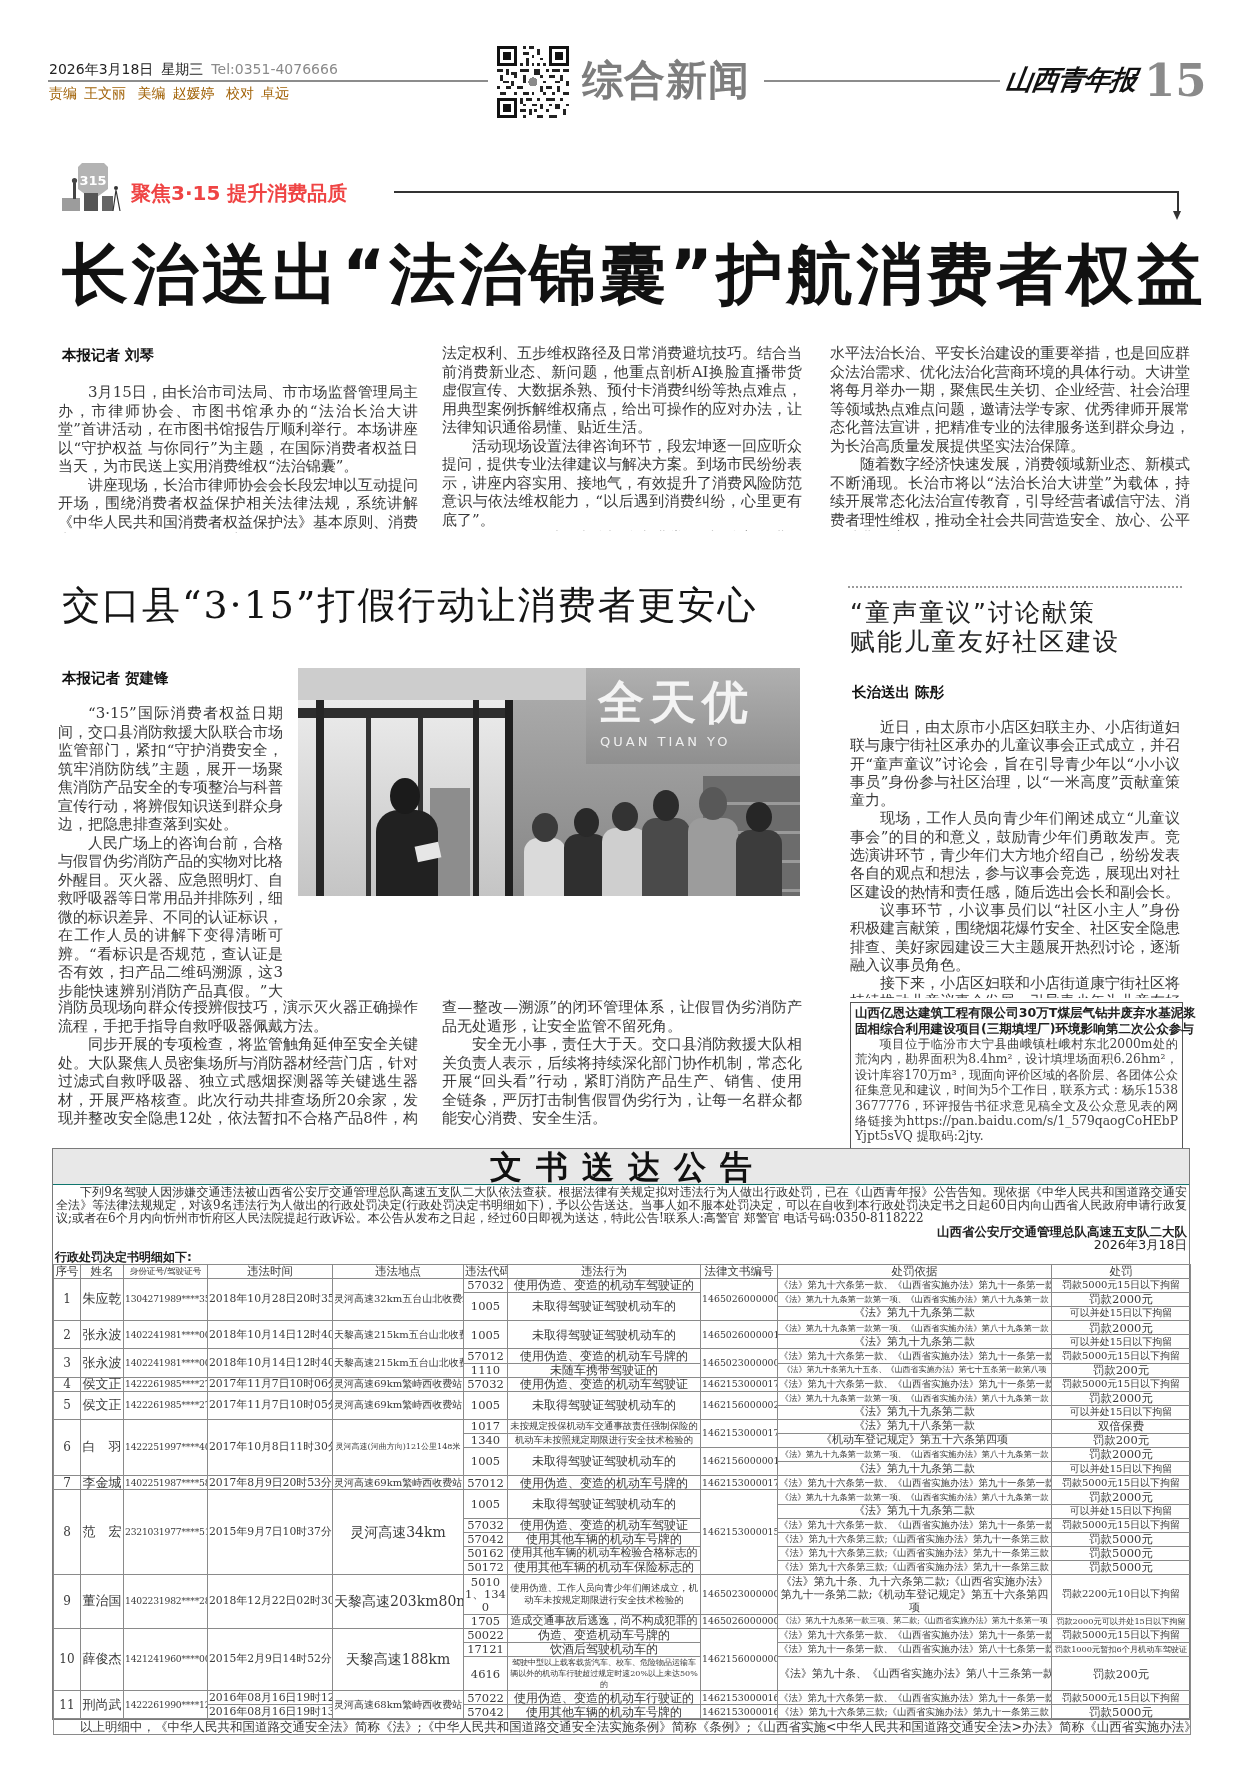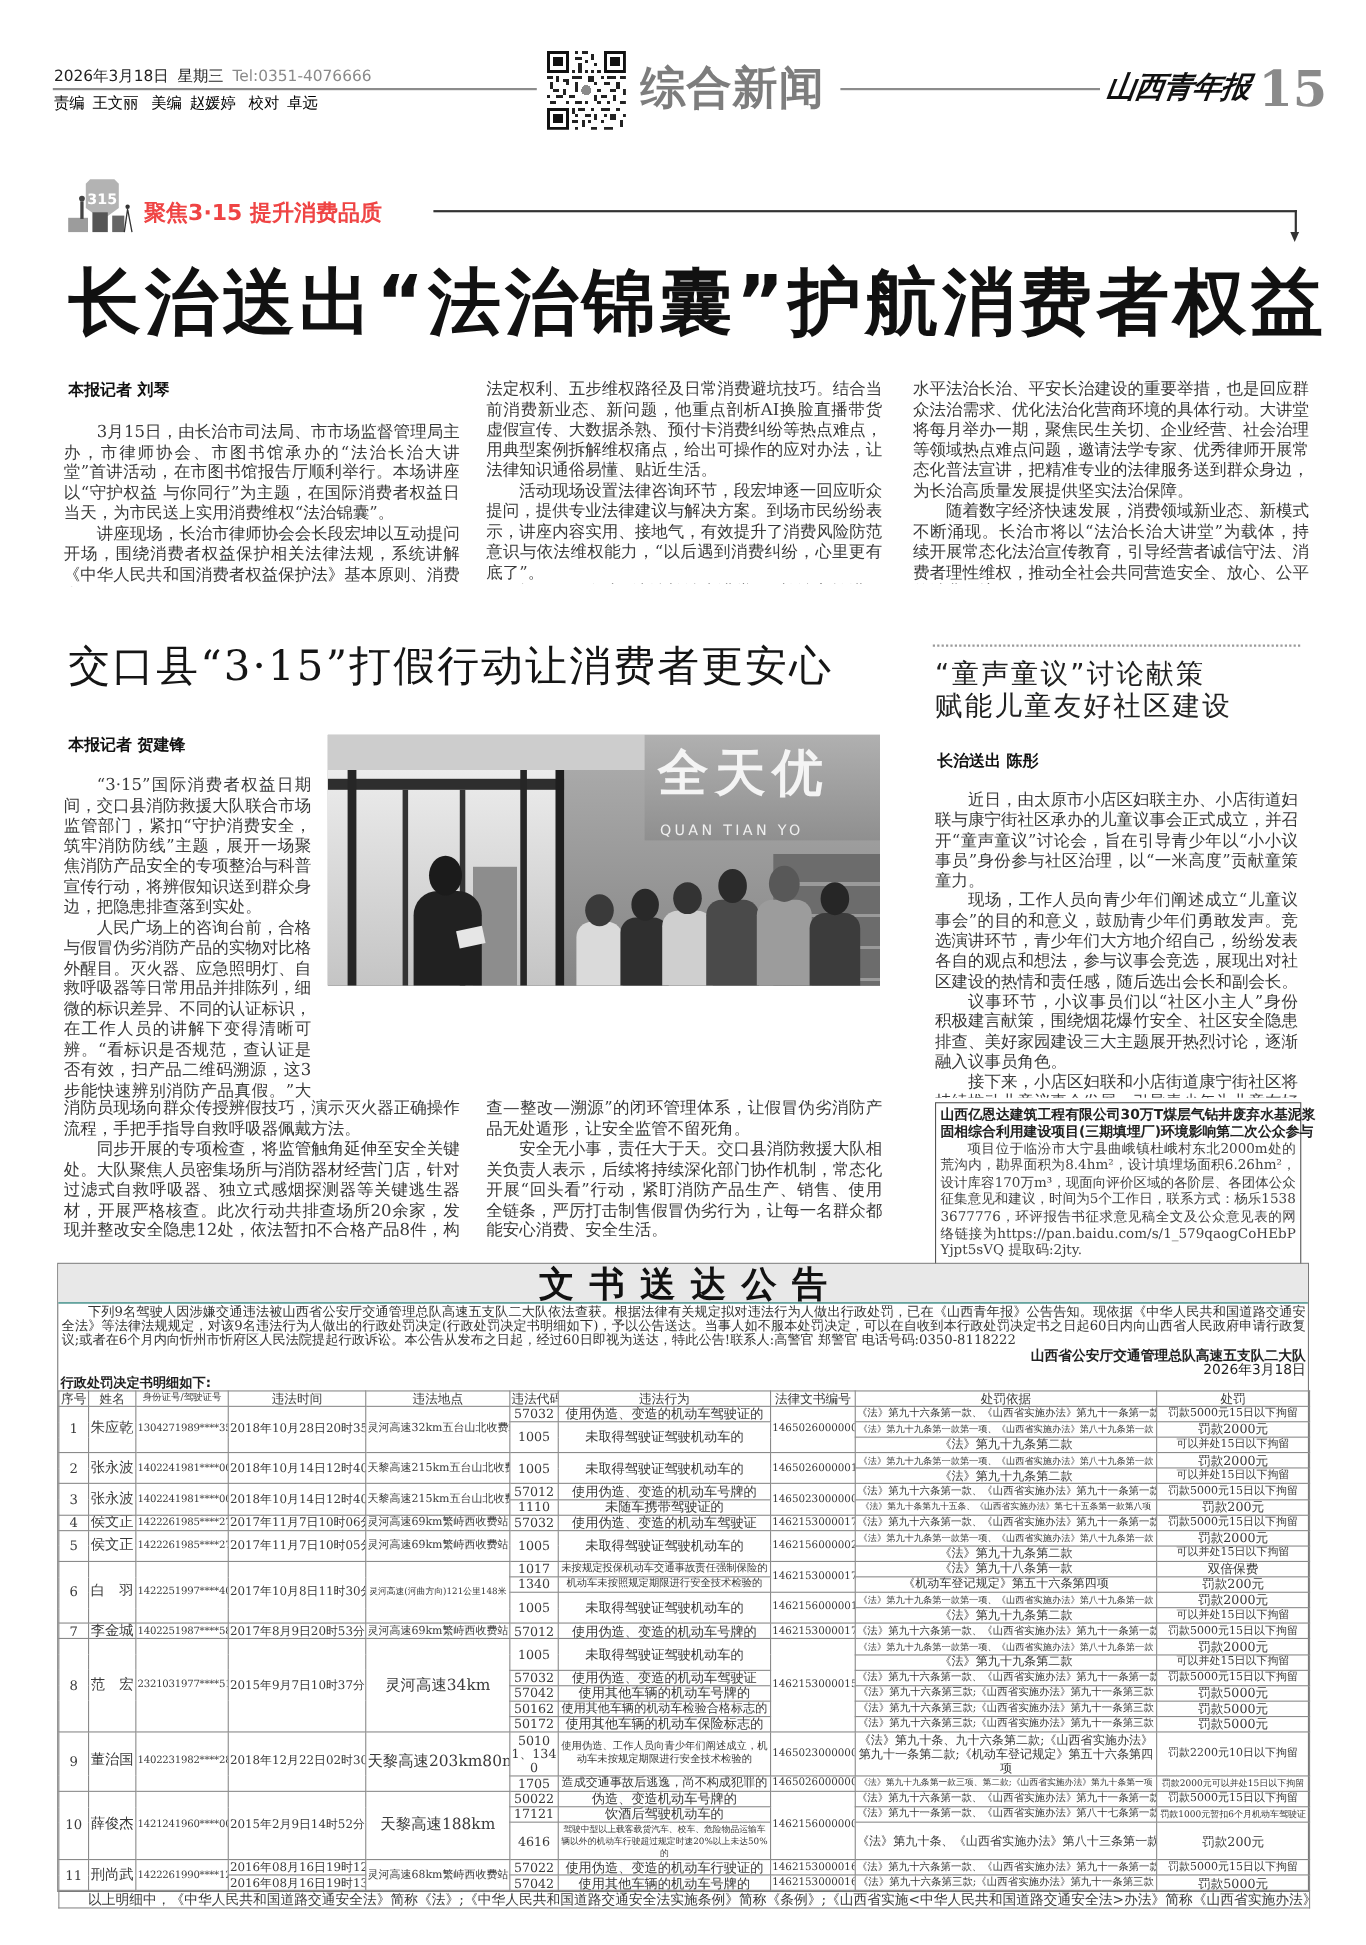--- a/index.html
+++ b/index.html
@@ -4,21 +4,21 @@
 <style>
 html,body{margin:0;padding:0;}
 body{width:1242px;height:1768px;position:relative;background:#fff;overflow:hidden;color:#333;font-family:"DejaVu Serif","Liberation Serif",serif;}
 .a{position:absolute;}
 .sans{font-family:"DejaVu Sans","Liberation Sans",sans-serif;}
 .serif{font-family:"DejaVu Serif","Liberation Serif",serif;}
 
 .hdr-line1{font-size:14px;color:#222;white-space:nowrap;}
 .hdr-line1 .tel{color:#8a8a8a;margin-left:8px;}
 .hdr-line1 .wd{margin-left:8px;}
-.hdr-ed{font-size:14px;color:#000000;white-space:nowrap;}
+.hdr-ed{font-size:14px;color:#a16207;white-space:nowrap;}
 .hdr-ed span{margin-right:7px;}
 .rule{background:#8c8c8c;height:2px;}
 .section-title{font-size:41px;font-weight:bold;color:#7d7d7d;letter-spacing:1px;line-height:48px;white-space:nowrap;}
 .logo{font-size:27px;font-weight:bold;font-style:italic;color:#111;letter-spacing:-1px;transform:skewX(-8deg);white-space:nowrap;line-height:36px;}
 .pageno{font-size:45px;font-weight:bold;color:#8a8a8a;line-height:52px;}
 
 .kicker-label{font-size:20px;font-weight:bold;color:#ef4444;white-space:nowrap;line-height:24px;}
 .kline-h{background:#333;height:1.5px;}
 .kline-v{background:#333;width:1.5px;}
 .karrow{width:0;height:0;border-left:4.5px solid transparent;border-right:4.5px solid transparent;border-top:9px solid #333;}
@@ -153,21 +153,21 @@
   <div class="s" style="left:0;top:40px;width:215px;height:10px;background:#2e2e2e;"></div>
   <div class="s" style="left:18px;top:32px;width:8px;height:255px;background:#262626;"></div>
   <div class="s" style="left:68px;top:50px;width:5px;height:235px;background:#333;"></div>
   <div class="s" style="left:120px;top:50px;width:5px;height:235px;background:#333;"></div>
   <div class="s" style="left:132px;top:120px;width:40px;height:150px;background:#8d8d8d;"></div>
   <div class="s" style="left:175px;top:32px;width:6px;height:255px;background:#262626;"></div>
   <div class="s" style="left:207px;top:32px;width:8px;height:255px;background:#1f1f1f;"></div>
   <div class="s" style="left:215px;top:32px;width:287px;height:252px;background:linear-gradient(180deg,#a9a9a9,#7b7b7b);"></div>
   <div class="s" style="left:288px;top:0;width:214px;height:96px;background:linear-gradient(180deg,#b0b0b0,#8f8f8f);"></div>
   <div class="s sans" style="left:300px;top:8px;font-size:46px;font-weight:bold;color:#f4f4f4;letter-spacing:6px;line-height:52px;white-space:nowrap;">全天优</div>
-  <div class="s sans" style="left:302px;top:80px;font-size:13px;color:#f0f0f0;letter-spacing:3px;white-space:nowrap;">QUAN TIAN YO</div>
+  <div class="s sans" style="left:302px;top:66px;font-size:13px;color:#f0f0f0;letter-spacing:3px;white-space:nowrap;">QUAN TIAN YO</div>
   <div class="s" style="left:405px;top:108px;width:97px;height:176px;background:repeating-linear-gradient(180deg,#6c6c6c 0 26px,#9a9a9a 26px 29px);"></div>
   <div class="s" style="left:0;top:284px;width:502px;height:38px;background:linear-gradient(180deg,#5e5e5e,#3a3a3a);"></div>
 
   <div class="s" style="left:78px;top:142px;width:62px;height:160px;border-radius:22px 22px 4px 4px;background:#212121;"></div>
   <div class="s" style="left:92px;top:110px;width:30px;height:36px;border-radius:50%;background:#1b1b1b;"></div>
   <div class="s" style="left:118px;top:176px;width:24px;height:16px;background:#e6e6e6;transform:rotate(-12deg);"></div>
   <div class="s" style="left:226px;top:170px;width:42px;height:114px;border-radius:14px 14px 2px 2px;background:#dadada;"></div>
   <div class="s" style="left:234px;top:145px;width:26px;height:29px;border-radius:50%;background:#3a3a3a;"></div>
   <div class="s" style="left:266px;top:166px;width:44px;height:120px;border-radius:14px 14px 2px 2px;background:#2f2f2f;"></div>
   <div class="s" style="left:276px;top:140px;width:25px;height:29px;border-radius:50%;background:#292929;"></div>

